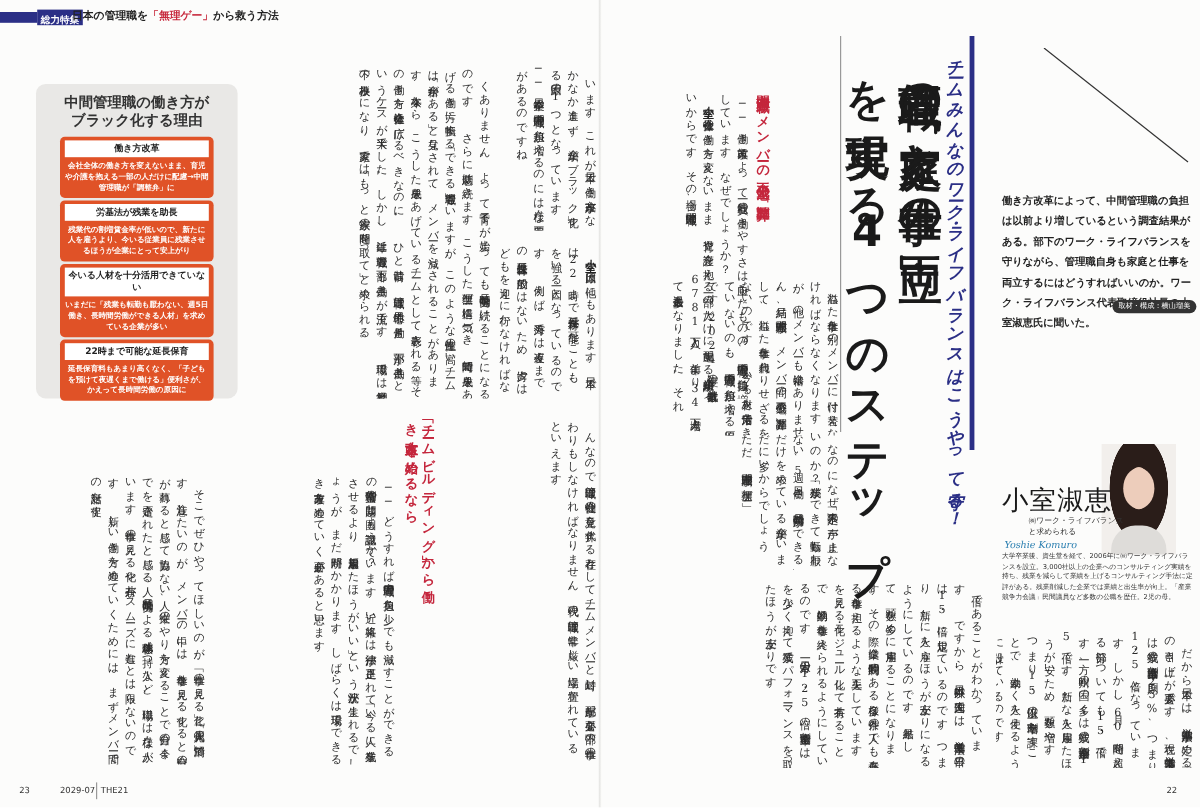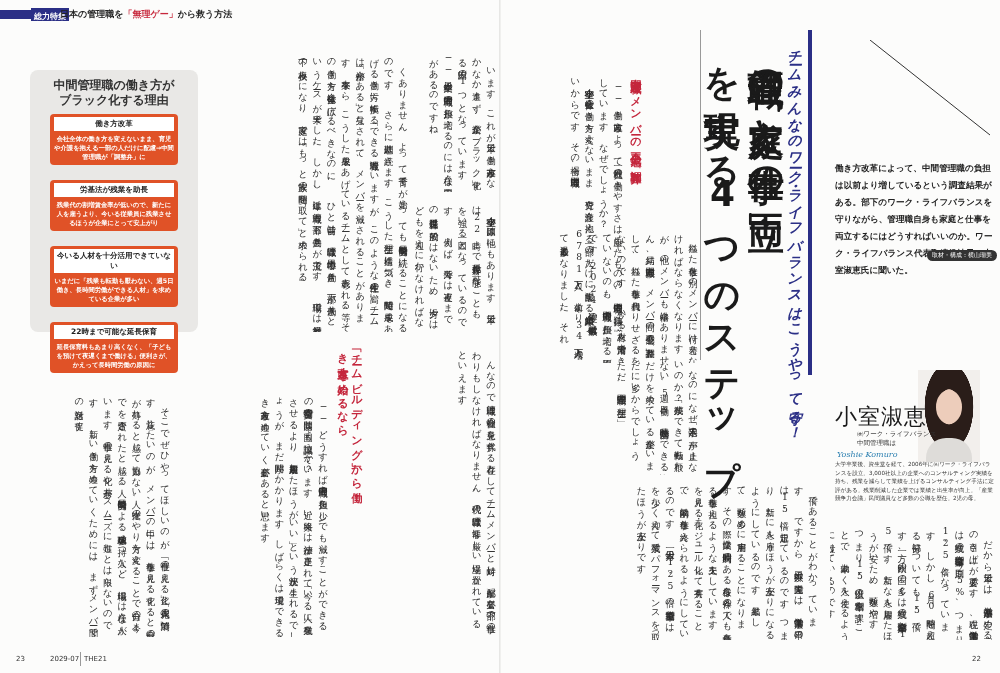--- a/index.html
+++ b/index.html
@@ -12,21 +12,21 @@
   
   .hdr-band { position: absolute; left: 0; top: 10px; width: 31px; height: 9px; background: #2b2f86; }
   .hdr-tag { position: absolute; left: 31px; top: 8px; height: 13px; padding: 2px 3px; background: #2b2f86; color: #fff;
              font: bold 8px "DejaVu Sans", sans-serif; line-height: 13px; }
   .hdr-title { position: absolute; left: 60px; top: 8px; font: bold 9px "DejaVu Sans", sans-serif; line-height: 13px; color: #222; white-space: nowrap; }
   .hdr-title .red { color: #c7283c; }
 
   
   .reasons { position: absolute; left: 30px; top: 70px; width: 168px; height: 262px; background: #e9e8e6; border-radius: 8px; padding: 6px 20px; }
   .reasons-title { text-align: center; font: bold 12px "DejaVu Sans", sans-serif; line-height: 15px; color: #333; margin: 2px 0 6px; }
-  .reason { background: #e05227; border-radius: 4px; padding: 3px 4px 4px; margin-bottom: 15px; }
+  .reason { background: #e05227; border-radius: 4px; padding: 3px 4px 4px; margin-bottom: 2px; }
   .reason-head { background: #fff; color: #222; font: bold 7.5px "DejaVu Sans", sans-serif; text-align: center; padding: 2px 0; line-height: 10px; }
   .reason-body { color: #fff; font: bold 6.3px "DejaVu Sans", sans-serif; text-align: center; line-height: 9px; margin-top: 3px; }
 
   
   .vcol { position: absolute; writing-mode: vertical-rl; text-orientation: upright; font-size: 9.2px; line-height: 14.3px; letter-spacing: 0.5px; color: #2a2a2a; overflow: hidden; }
   .vcol p { text-indent: 1em; }
   .vcol .spk { font-family: "DejaVu Sans", sans-serif; font-weight: bold; color: #222; }
   .subhead { position: absolute; writing-mode: vertical-rl; text-orientation: upright; font: bold 11px "DejaVu Sans", sans-serif; line-height: 14px; color: #c4263c; letter-spacing: 1px; }
 
   
@@ -150,21 +150,21 @@
   <div class="lead">働き方改革によって、中間管理職の負担は以前より増しているという調査結果がある。部下のワーク・ライフバランスを守りながら、管理職自身も家庭と仕事を両立するにはどうすればいいのか。ワーク・ライフバランス代表取締役社長の小室淑恵氏に聞いた。</div>
   <div class="credit">取材・構成：横山瑠美</div>
 
   <div class="photo">
     <div class="photo-face"></div>
     <div class="photo-shoulder"></div>
   </div>
   <div class="prof-name">小室淑恵</div>
   <div class="prof-org">
     <div>㈱ワーク・ライフバランス</div>
-    <div>中間管理職は</div>
+    <div>と求められる</div>
   </div>
   <div class="prof-roman">Yoshie Komuro</div>
   <div class="prof-bio">大学卒業後、資生堂を経て、2006年に㈱ワーク・ライフバランスを設立。3,000社以上の企業へのコンサルティング実績を持ち、残業を減らして業績を上げるコンサルティング手法に定評がある。残業削減した企業では業績と出生率が向上。「産業競争力会議」民間議員など多数の公職を歴任。2児の母。</div>
 
   <div class="folio" style="left:16px;">23</div>
   <div class="folio" style="left:50px;">2029-07</div>
   <div class="foot-sep"></div>
   <div class="folio" style="left:84px;">THE21</div>
   <div class="folio" style="left:972px;">22</div>
 </div>

